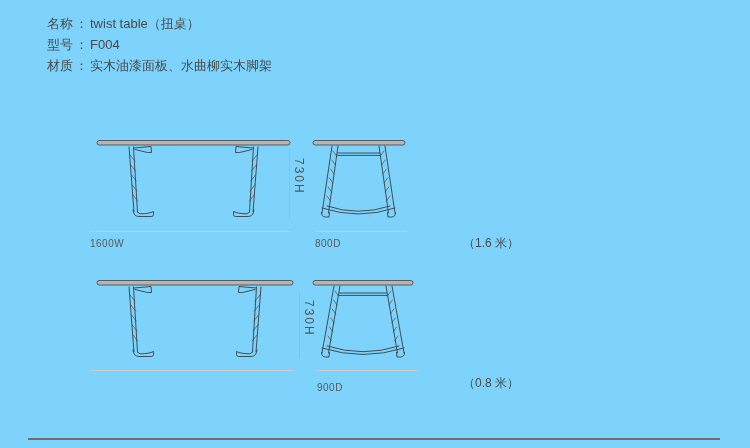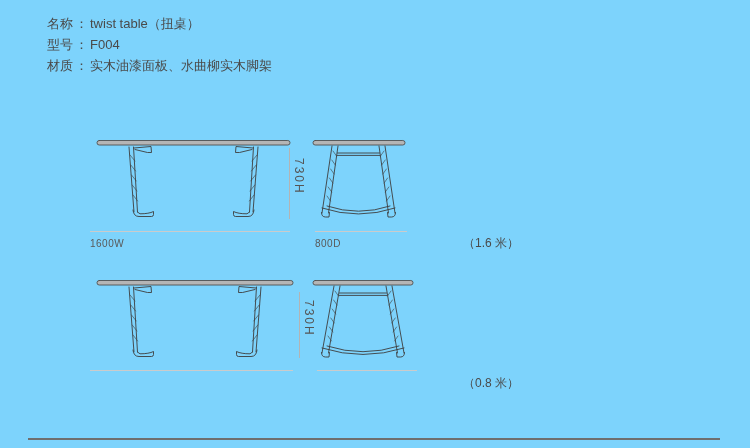--- a/index.html
+++ b/index.html
@@ -157,18 +157,19 @@
       <path d="M17,69 Q53,80.5 89,69"></path>
     </svg>
   </div>
 
   <div class="vdim" style="left:299px;top:292px;height:66px;"></div>
   <div class="vdim-label" style="left:302px;top:300px;">730H</div>
 
   <div class="hdim" style="left:90px;top:370px;width:203px;"></div>
 
   <div class="hdim" style="left:317px;top:370px;width:100px;"></div>
+  <div class="hdim-label" style="left:317px;top:382px;width:100px;">900D</div>
 
   <div class="meter-note" style="left:463px;top:375px;">（0.8 米）</div>
 
   <div class="divider"></div>
 
 </div>
 
 </body></html>

